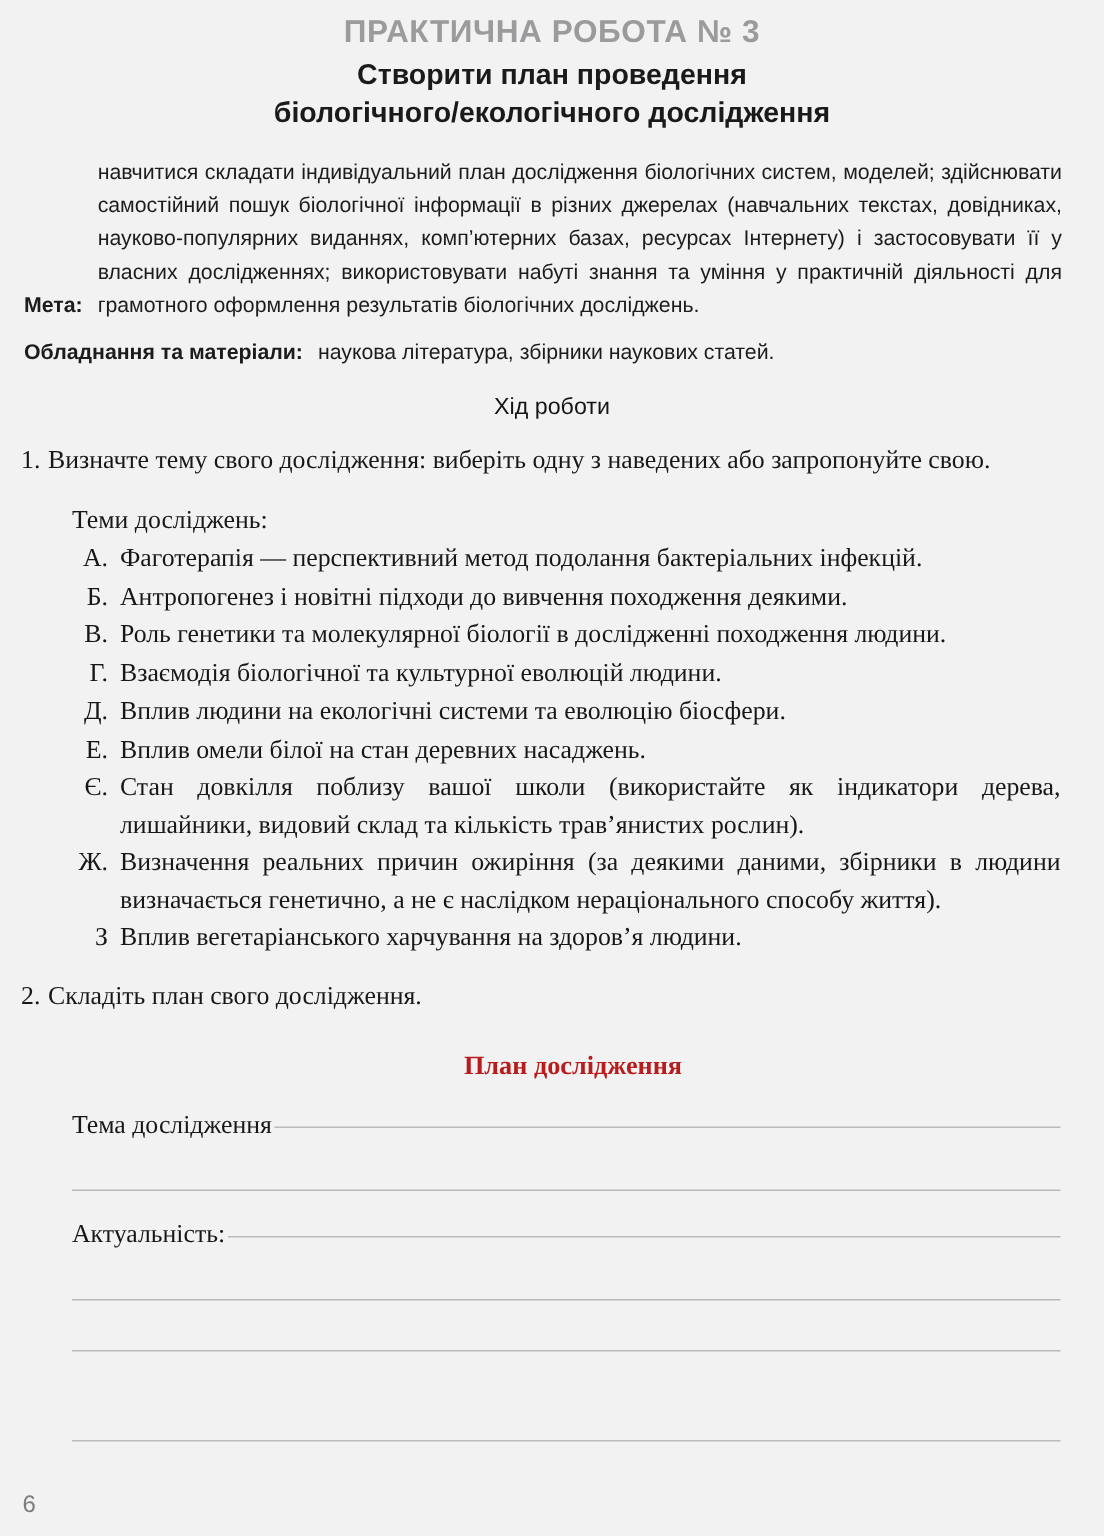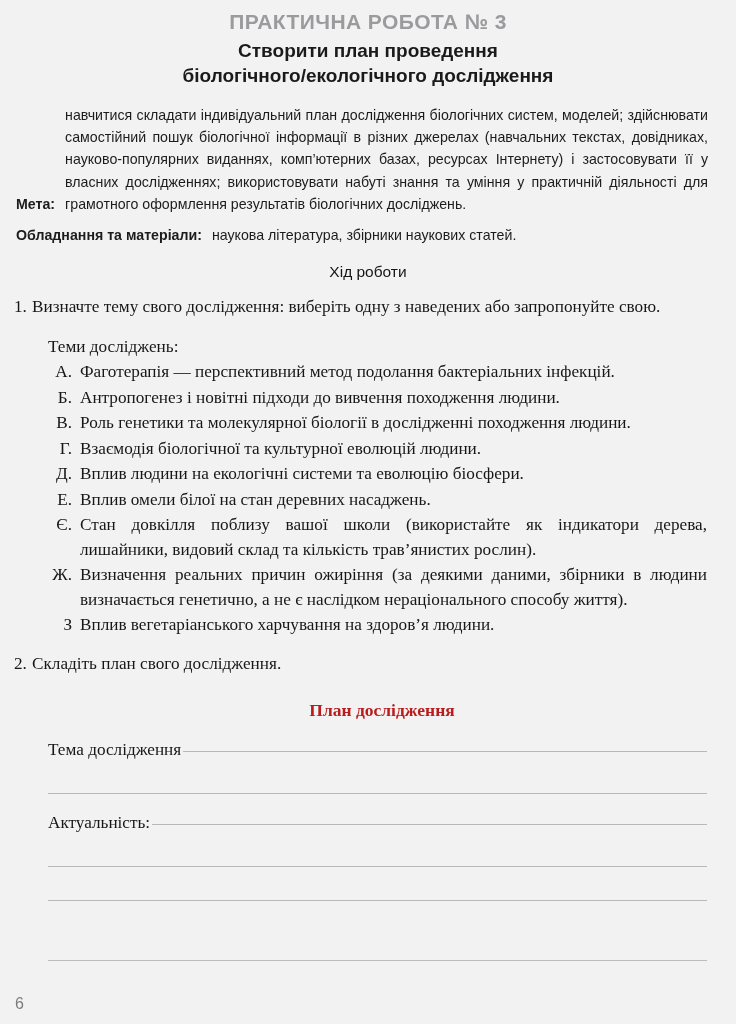--- a/index.html
+++ b/index.html
@@ -228,21 +228,21 @@
 
     <div class="topics-label">Теми досліджень:</div>
 
     <div class="topics">
       <div class="topic">
         <div class="marker">А.</div>
         <div class="text">Фаготерапія — перспективний метод подолання бактеріальних інфекцій.</div>
       </div>
       <div class="topic">
         <div class="marker">Б.</div>
-        <div class="text">Антропогенез і новітні підходи до вивчення походження людини.</div>
+        <div class="text">Антропогенез і новітні підходи до вивчення походження деякими.</div>
       </div>
       <div class="topic">
         <div class="marker">В.</div>
         <div class="text">Роль генетики та молекулярної біології в дослідженні походження людини.</div>
       </div>
       <div class="topic">
         <div class="marker">Г.</div>
         <div class="text">Взаємодія біологічної та культурної еволюцій людини.</div>
       </div>
       <div class="topic">

